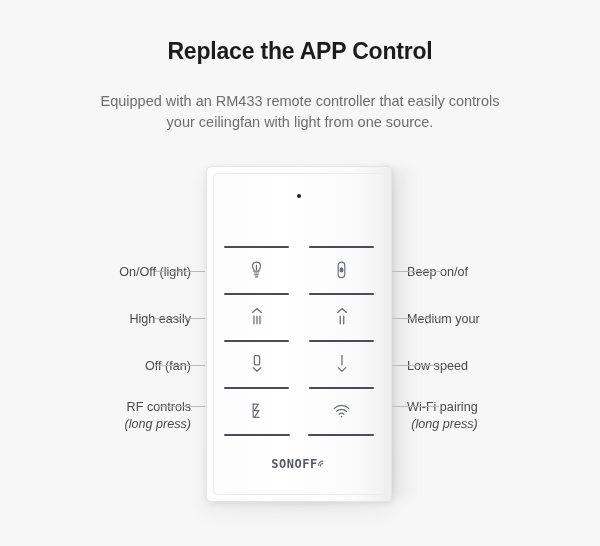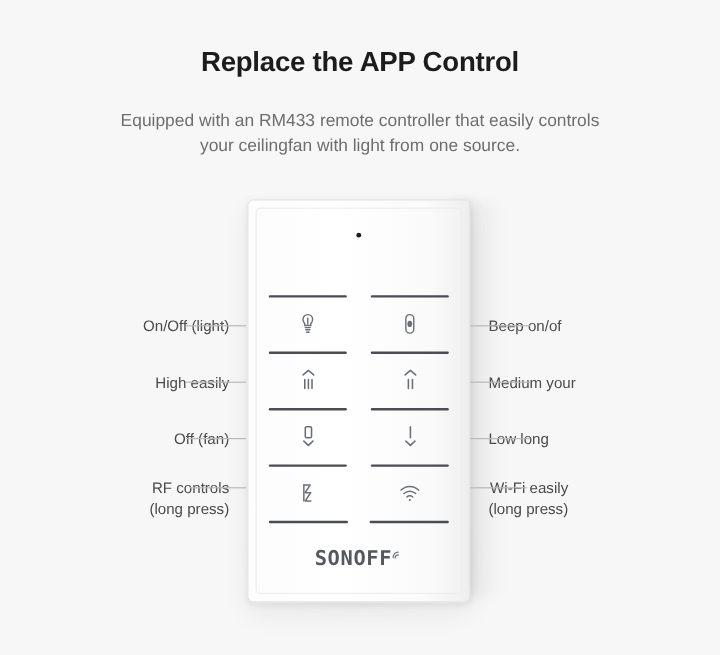--- a/index.html
+++ b/index.html
@@ -163,21 +163,21 @@
     left: 0;
     top: 284px;
     width: 100%;
     text-align: center;
     display: flex;
     align-items: flex-start;
     justify-content: center;
   }
   .brand-text {
     font-family: "DejaVu Sans Mono", monospace;
-    font-size: 17px;
+    font-size: 12px;
     font-weight: bold;
     letter-spacing: 0.5px;
     color: #55585d;
     line-height: 1;
   }
   .brand-wave {
     position: relative;
     top: -4px;
     left: -1px;
     color: #6d7076;
@@ -195,21 +195,21 @@
   .callout.left  { text-align: right; right: 409px; }
   .callout.right { text-align: right;  left: 395px; margin-left: 12px; }
 
   .lead {
     position: absolute;
     height: 1px;
     background: #b9b9b9;
     z-index: 3;
   }
 
-  .callout .sub { display: block; }
+  .callout .sub { display: block; font-style: italic; }
 </style>
 </head>
 <body>
 
 <div class="header">
   <h1 class="title">Replace the APP Control</h1>
   <p class="subtitle">
     <span>Equipped with an RM433 remote controller that easily controls</span>
     <span class="line2">your ceilingfan with light from one source.</span>
   </p>
@@ -351,21 +351,21 @@
   <span>Beep on/of</span>
 </div>
 <div class="lead" style="left:392px; top:271px; width:50px;"></div>
 
 <div class="callout right" style="top:311px">
   <span>Medium your</span>
 </div>
 <div class="lead" style="left:392px; top:318px; width:50px;"></div>
 
 <div class="callout right" style="top:358px">
-  <span>Low long</span>
+  <span>Low speed</span>
 </div>
 <div class="lead" style="left:392px; top:365px; width:50px;"></div>
 
 <div class="callout right" style="top:399px">
-  <span>Wi-Fi easily</span>
+  <span>Wi-Fi pairing</span>
   <span class="sub">(long press)</span>
 </div>
 <div class="lead" style="left:392px; top:406px; width:47px;"></div>
 
 </body></html>

